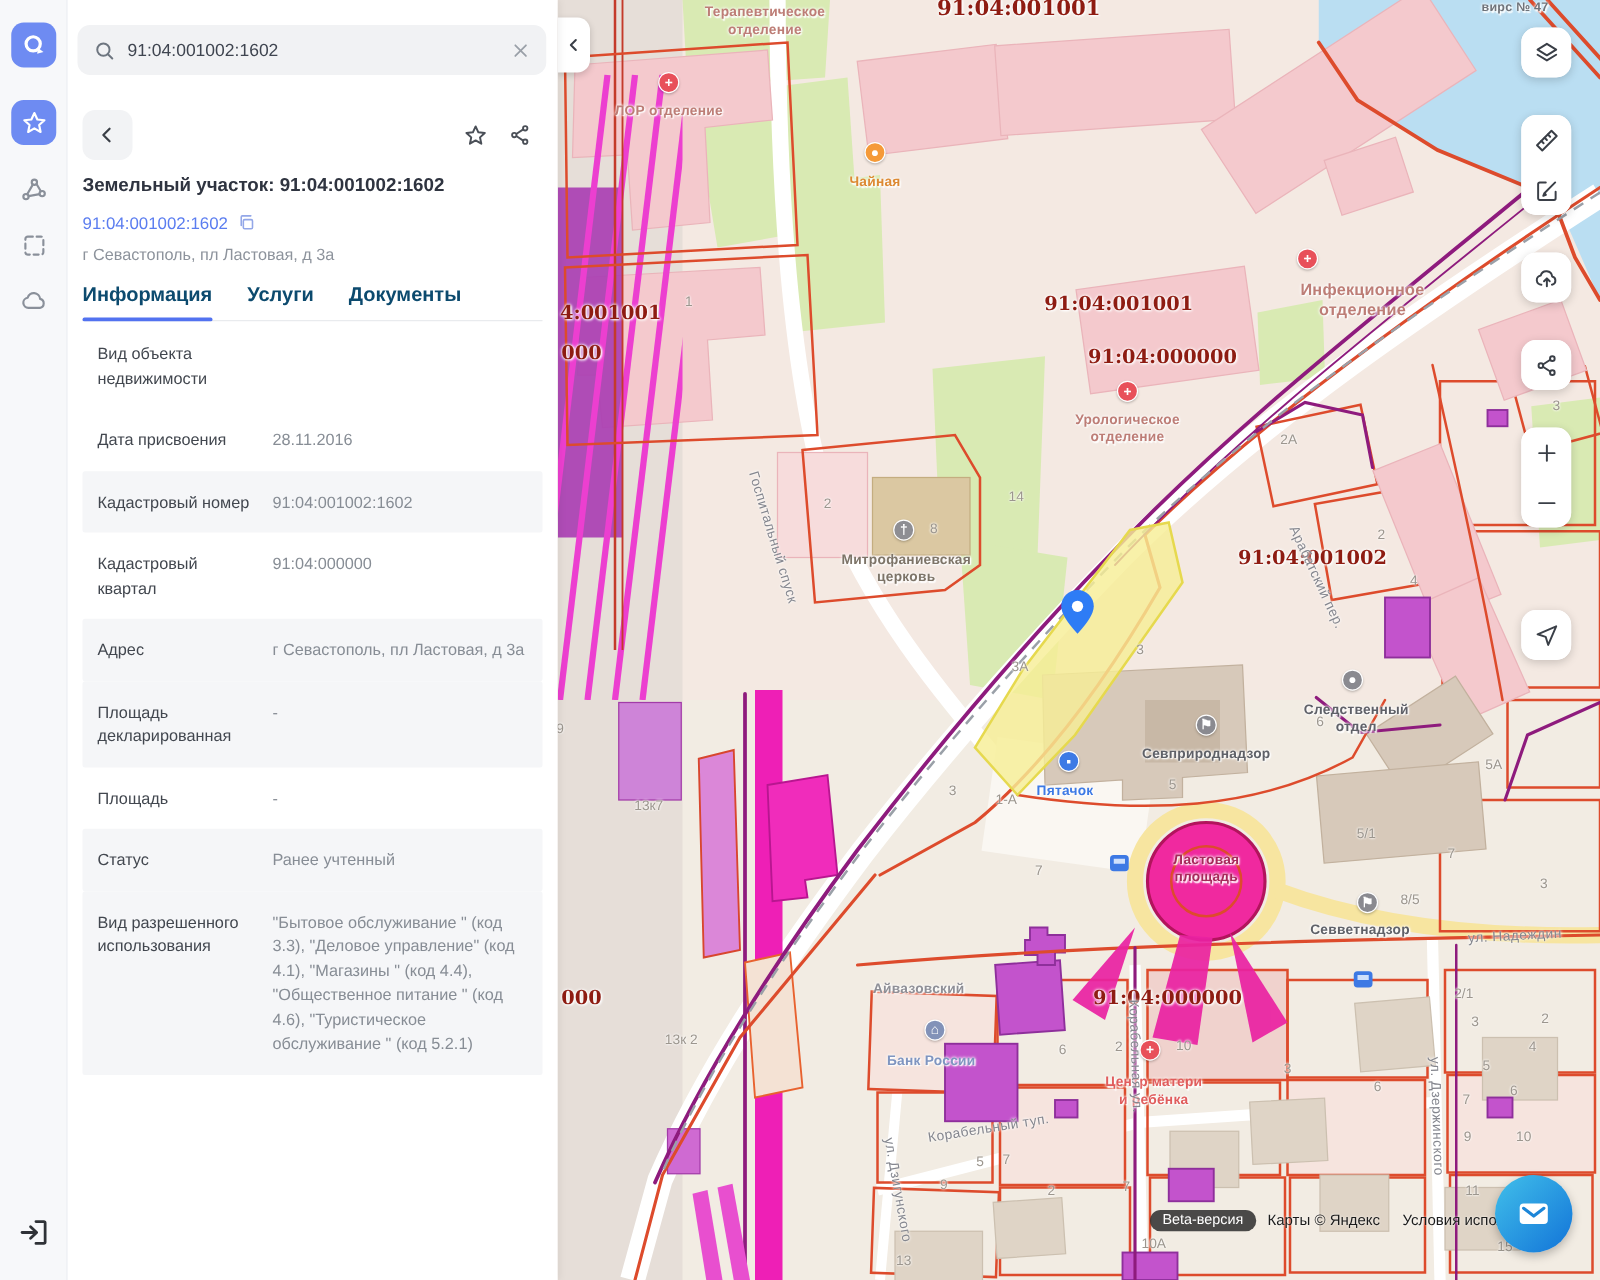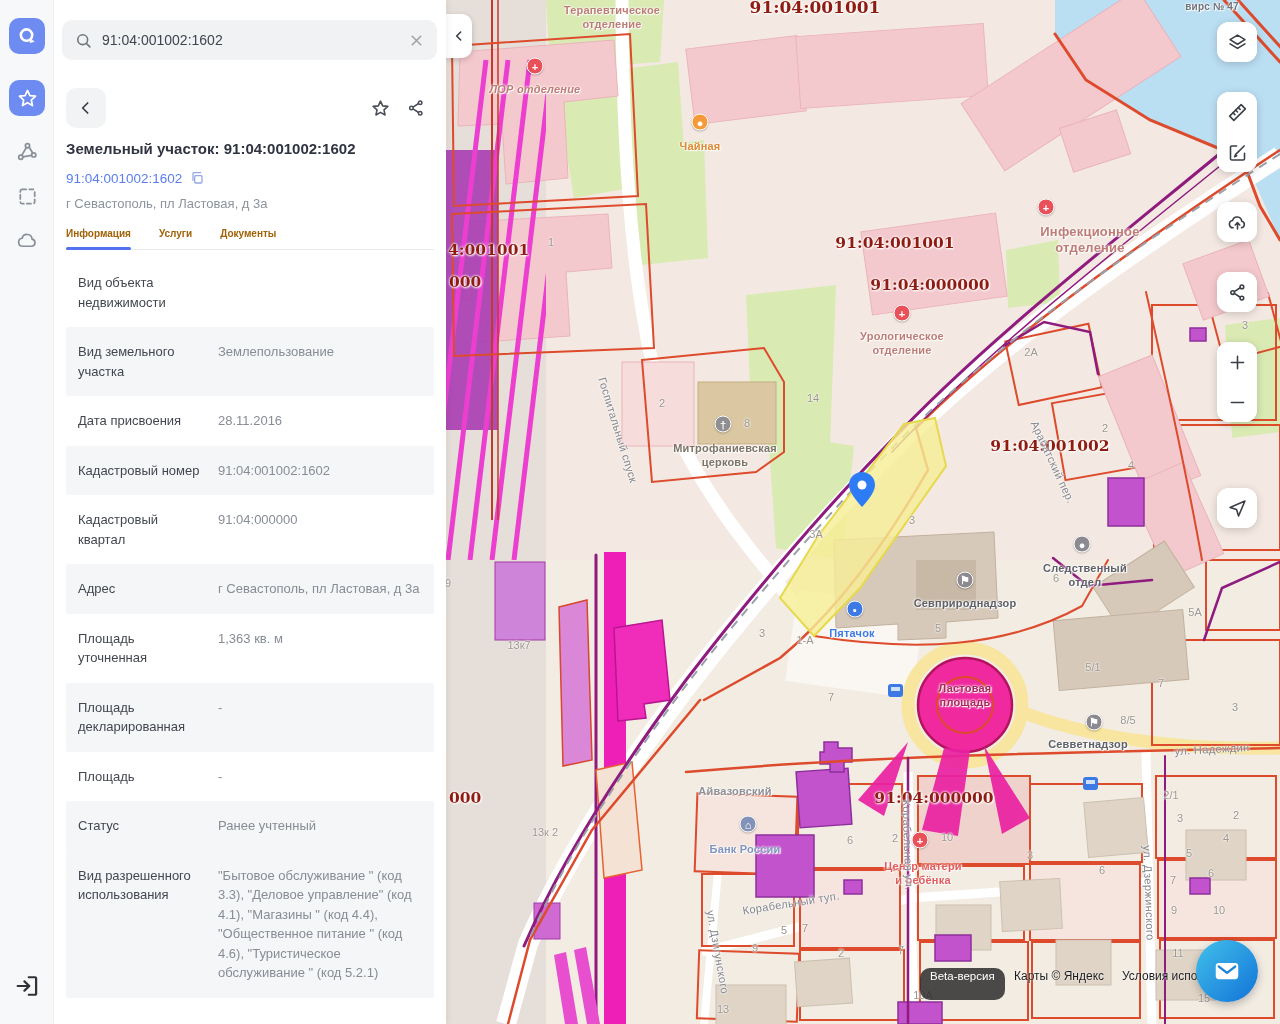--- a/index.html
+++ b/index.html
@@ -22,21 +22,21 @@
   #toolbar{position:absolute;left:12px;top:88px;width:368px;height:40px;display:flex;align-items:center}
   #back-btn{width:40px;height:40px;border:none;border-radius:10px;background:#f2f3f5;color:#3a3f47;display:flex;align-items:center;justify-content:center;cursor:pointer}
   #toolbar .spacer{flex:1}
   .tool-ic{width:36px;height:36px;border:none;background:transparent;color:#4a4f57;display:flex;align-items:center;justify-content:center;cursor:pointer}
   #obj-title{position:absolute;left:12px;top:140px;width:368px;font-size:15px;font-weight:bold;color:#2f3440}
   #cad-link-row{position:absolute;left:12px;top:170px;display:flex;align-items:center;gap:7px}
   #cad-link{font-size:13.5px;color:#5b7df0;text-decoration:none;cursor:pointer}
   #copy-btn{border:none;background:none;color:#93a7e8;cursor:pointer;display:flex}
   #obj-address{position:absolute;left:12px;top:196px;font-size:13px;color:#8d939c}
   #tabs{position:absolute;left:12px;top:224px;width:368px;display:flex;gap:28px;border-bottom:1px solid #e9ebee}
-  .tab{padding:4px 0 10px;font-size:10px;font-weight:bold;color:#a16207;cursor:pointer;position:relative}
+  .tab{padding:4px 0 10px;font-size:16px;font-weight:bold;color:#0c4a6e;cursor:pointer;position:relative}
   .tab.active{color:#2b3count0}
   .tab.active::after{content:"";position:absolute;left:0;right:0;bottom:-1px;height:3px;border-radius:2px;background:#5272f0}
   #info-table{position:absolute;left:12px;top:258px;width:368px}
   .info-row{display:flex;gap:14px;padding:15px 12px;font-size:13px;line-height:1.5;border-radius:2px}
   .info-row.alt{background:#f5f6f8}
   .info-row .lbl{width:126px;flex:none;color:#42474f}
   .info-row .val{flex:1;color:#878d95}
 
   
   #map{position:absolute;left:446px;top:0;width:834px;height:1024px;overflow:hidden;background:#f4e9e2;cursor:grab}
@@ -50,21 +50,21 @@
 
   #collapse-btn{position:absolute;left:0;top:14px;width:26px;height:44px;border:none;border-radius:0 10px 10px 0;background:#fff;box-shadow:0 2px 6px rgba(0,0,0,.18);color:#3a3f47;display:flex;align-items:center;justify-content:center;cursor:pointer;z-index:12}
   #map-controls{position:absolute;right:23px;top:22px;width:40px;z-index:12}
   .ctl-group{background:#fff;border-radius:12px;box-shadow:0 2px 8px rgba(0,0,0,.18);margin-bottom:0;display:flex;flex-direction:column;overflow:hidden}
   .ctl-btn{width:40px;height:40px;border:none;background:#fff;color:#3a3f47;display:flex;align-items:center;justify-content:center;cursor:pointer}
   .ctl-btn svg{width:21px;height:21px}
   .ctl-gap{height:30px}
   .ctl-gap-lg{height:66px}
 
   #attr{position:absolute;left:0;top:964px;width:834px;height:30px;z-index:10;font-size:12px}
-  #beta-pill{position:absolute;left:474px;top:4px;padding:2px 10px 18px;background:rgba(45,45,45,.85);color:#fff;border-radius:10px;font-size:11.5px}
+  #beta-pill{position:absolute;left:474px;top:4px;padding:2px 10px 3px;background:rgba(45,45,45,.85);color:#fff;border-radius:10px;font-size:11.5px}
   #maps-credit{position:absolute;left:568px;top:5px;color:#1c1c1c;text-shadow:0 0 2px #fff}
   #terms-link{position:absolute;left:676px;top:5px;color:#1c1c1c;text-decoration:none;text-shadow:0 0 2px #fff;cursor:pointer}
   .disclaimer{position:absolute;left:5px;width:825px;font-size:11.5px;color:rgba(255,255,255,.8);pointer-events:none;white-space:nowrap;overflow:hidden}
   #chat-btn{position:absolute;left:750px;top:940px;width:62px;height:62px;border:none;border-radius:50%;background:linear-gradient(135deg,#41c0ea,#1273d8);box-shadow:0 3px 8px rgba(0,0,0,.25);display:flex;align-items:center;justify-content:center;cursor:pointer;z-index:15}
 </style>
 </head>
 <body>
 
 <div id="app">
 
@@ -164,43 +164,35 @@
     <div id="obj-address">г Севастополь, пл Ластовая, д 3а</div>
     <div id="tabs">
         <div class="tab active">Информация</div>
         <div class="tab">Услуги</div>
         <div class="tab">Документы</div>
       </div>
     <div id="info-table">
         <div class="info-row">
           <div class="lbl">Вид объекта недвижимости</div>
         </div>
-        <div class="info-row alt">
-          <div class="lbl">Вид земельного участка</div>
-          <div class="val">Землепользование</div>
-        </div>
         <div class="info-row">
           <div class="lbl">Дата присвоения</div>
           <div class="val">28.11.2016</div>
         </div>
         <div class="info-row alt">
           <div class="lbl">Кадастровый номер</div>
           <div class="val">91:04:001002:1602</div>
         </div>
         <div class="info-row">
           <div class="lbl">Кадастровый квартал</div>
           <div class="val">91:04:000000</div>
         </div>
         <div class="info-row alt">
           <div class="lbl">Адрес</div>
           <div class="val">г Севастополь, пл Ластовая, д 3а</div>
-        </div>
-        <div class="info-row">
-          <div class="lbl">Площадь уточненная</div>
-          <div class="val">1,363 кв. м</div>
         </div>
         <div class="info-row alt">
           <div class="lbl">Площадь декларированная</div>
           <div class="val">-</div>
         </div>
         <div class="info-row">
           <div class="lbl">Площадь</div>
           <div class="val">-</div>
         </div>
         <div class="info-row alt">
@@ -397,21 +389,21 @@
         <span class="maplabel quarter" style="left: 449px; top: 233px; font-size: 15.5px; transform: translateX(-50%);">91:04:001001</span>
         <span class="maplabel quarter" style="left: 484px; top: 275px; font-size: 15.5px; transform: translateX(-50%);">91:04:000000</span>
         <span class="maplabel quarter" style="left: 604px; top: 436px; font-size: 15.5px; transform: translateX(-50%);">91:04:001002</span>
         <span class="maplabel quarter" style="left: 488px; top: 788px; font-size: 15.5px; transform: translateX(-50%);">91:04:000000</span>
         <span class="maplabel quarter" style="left: 2px; top: 240px; font-size: 15.5px; transform: none;">4:001001</span>
         <span class="maplabel quarter" style="left: 3px; top: 272px; font-size: 15.5px; transform: none;">000</span>
         <span class="maplabel quarter" style="left: 3px; top: 788px; font-size: 15.5px; transform: none;">000</span>
         <span class="maplabel poi-txt" style="left: 166px; top: 4px; color: rgb(189, 125, 118); transform: translateX(-50%); font-size: 11px;">Терапевтическое
 отделение</span>
         <span class="poi-ic" style="left: 89px; top: 66px; background: rgb(232, 80, 90);">+</span>
-        <span class="maplabel poi-txt" style="left: 89px; top: 83px; color: rgb(189, 125, 118); transform: translateX(-50%); font-size: 11px; font-style: italic;">ЛОР отделение</span>
+        <span class="maplabel poi-txt" style="left: 89px; top: 83px; color: rgb(189, 125, 118); transform: translateX(-50%); font-size: 11px;">ЛОР отделение</span>
         <span class="poi-ic" style="left: 254px; top: 122px; background: rgb(245, 154, 56);">●</span>
         <span class="maplabel poi-txt" style="left: 254px; top: 140px; color: rgb(221, 138, 51); transform: translateX(-50%); font-size: 11px;">Чайная</span>
         <span class="poi-ic" style="left: 600px; top: 207px; background: rgb(232, 80, 90);">+</span>
         <span class="maplabel poi-txt" style="left: 604px; top: 224px; color: rgb(189, 125, 118); transform: translateX(-50%); font-size: 13px; margin-left: 40px;">Инфекционное
 отделение</span>
         <span class="poi-ic" style="left: 456px; top: 313px; background: rgb(232, 80, 90);">+</span>
         <span class="maplabel poi-txt" style="left: 456px; top: 330px; color: rgb(189, 125, 118); transform: translateX(-50%); font-size: 11px;">Урологическое
 отделение</span>
         <span class="poi-ic" style="left: 277px; top: 424px; background: rgb(142, 142, 147);">†</span>
         <span class="maplabel poi-txt" style="left: 279px; top: 442px; color: rgb(125, 116, 104); transform: translateX(-50%); font-size: 11px;">Митрофаниевская

